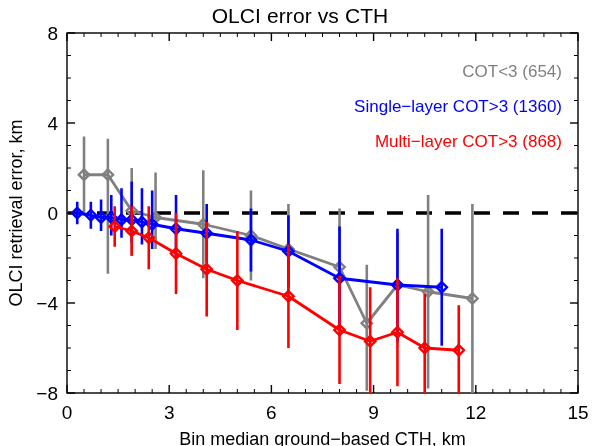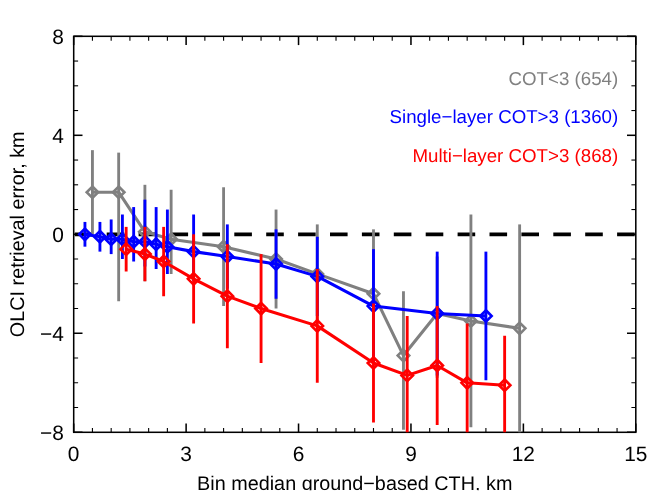--- a/index.html
+++ b/index.html
@@ -11,20 +11,21 @@
   svg{position:absolute;left:0;top:0;}
   .tick-label{font-size:19px;font-family:"Liberation Sans",sans-serif;fill:#000;}
   .axis-title{font-size:18px;font-family:"Liberation Sans",sans-serif;fill:#000;}
   .legend-entry{font-size:17px;font-family:"Liberation Sans",sans-serif;}
 </style>
 </head>
 <body>
 
 <div id="fig">
 
+  <div id="chart-title">OLCI error vs CTH</div>
 
   <svg id="plot" width="600" height="446">
     <g id="axis-layer">
         <rect x="67" y="33" width="511" height="360" fill="none" stroke="#000" stroke-width="1.4"></rect>
         <line x1="67" y1="393" x2="67" y2="385" stroke="#000" stroke-width="1.4"></line>
         <line x1="67" y1="33" x2="67" y2="41" stroke="#000" stroke-width="1.4"></line>
         <line x1="169.2" y1="393" x2="169.2" y2="385" stroke="#000" stroke-width="1.4"></line>
         <line x1="169.2" y1="33" x2="169.2" y2="41" stroke="#000" stroke-width="1.4"></line>
         <line x1="271.4" y1="393" x2="271.4" y2="385" stroke="#000" stroke-width="1.4"></line>
         <line x1="271.4" y1="33" x2="271.4" y2="41" stroke="#000" stroke-width="1.4"></line>

